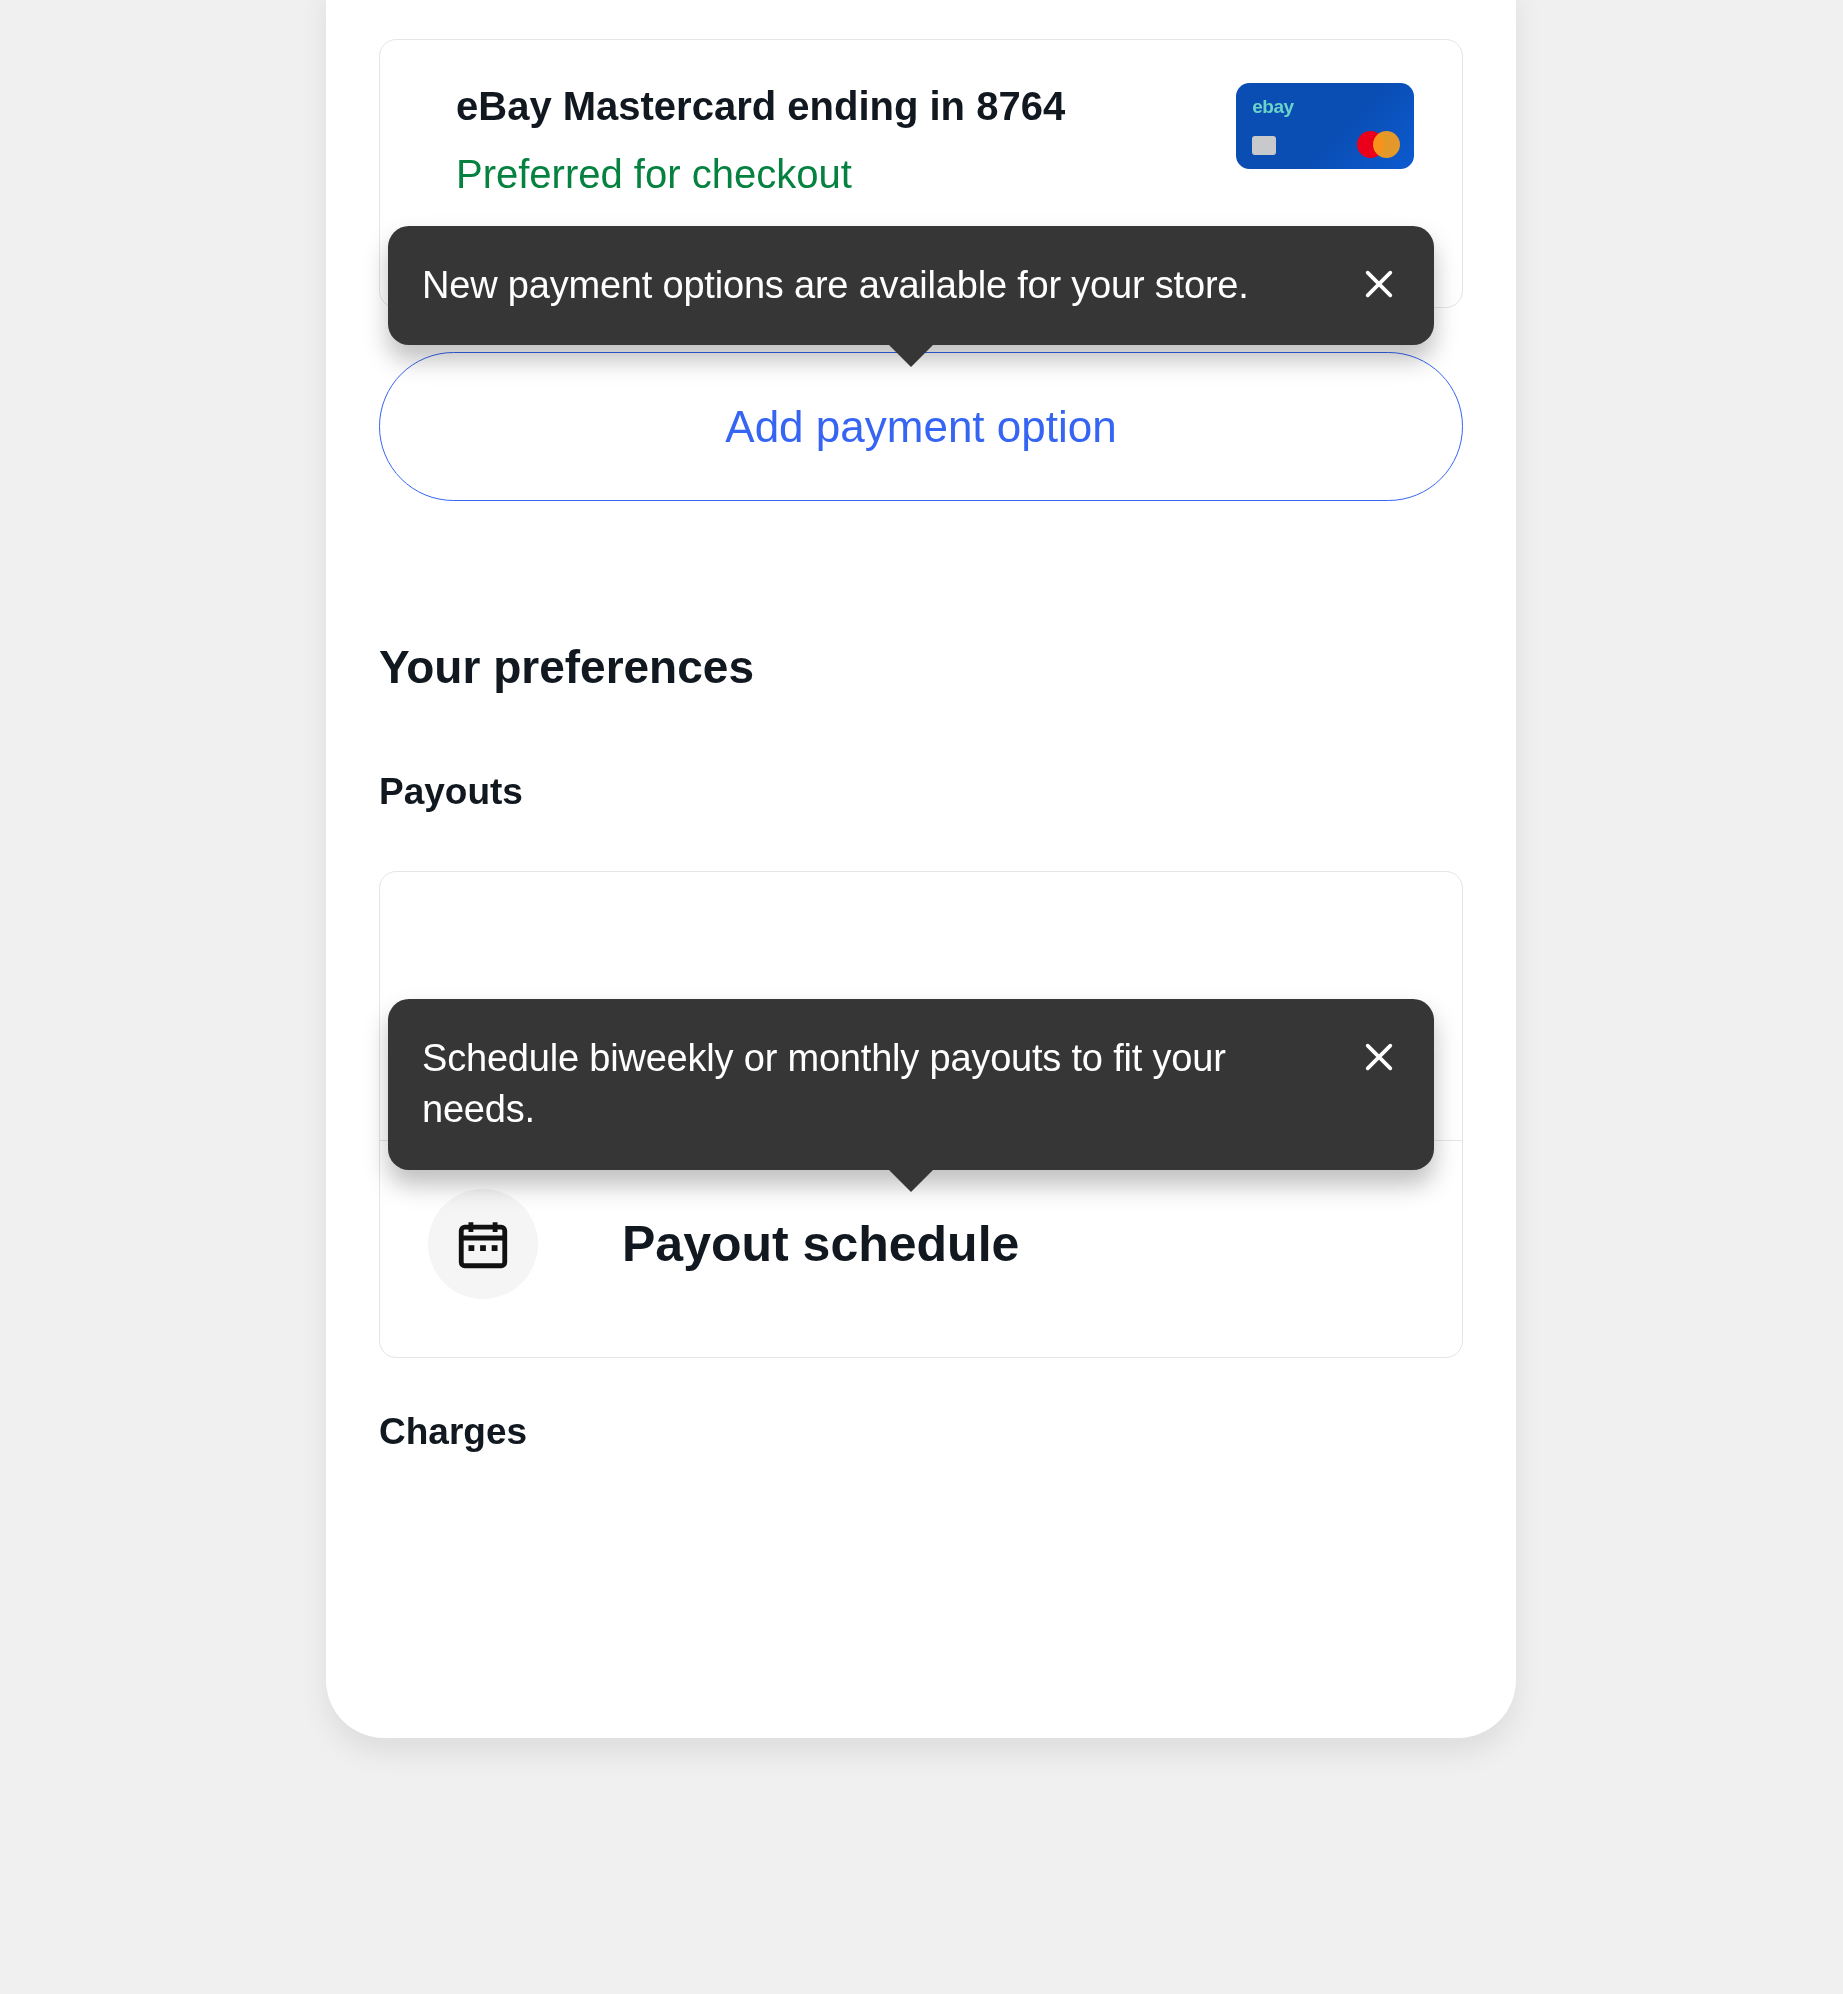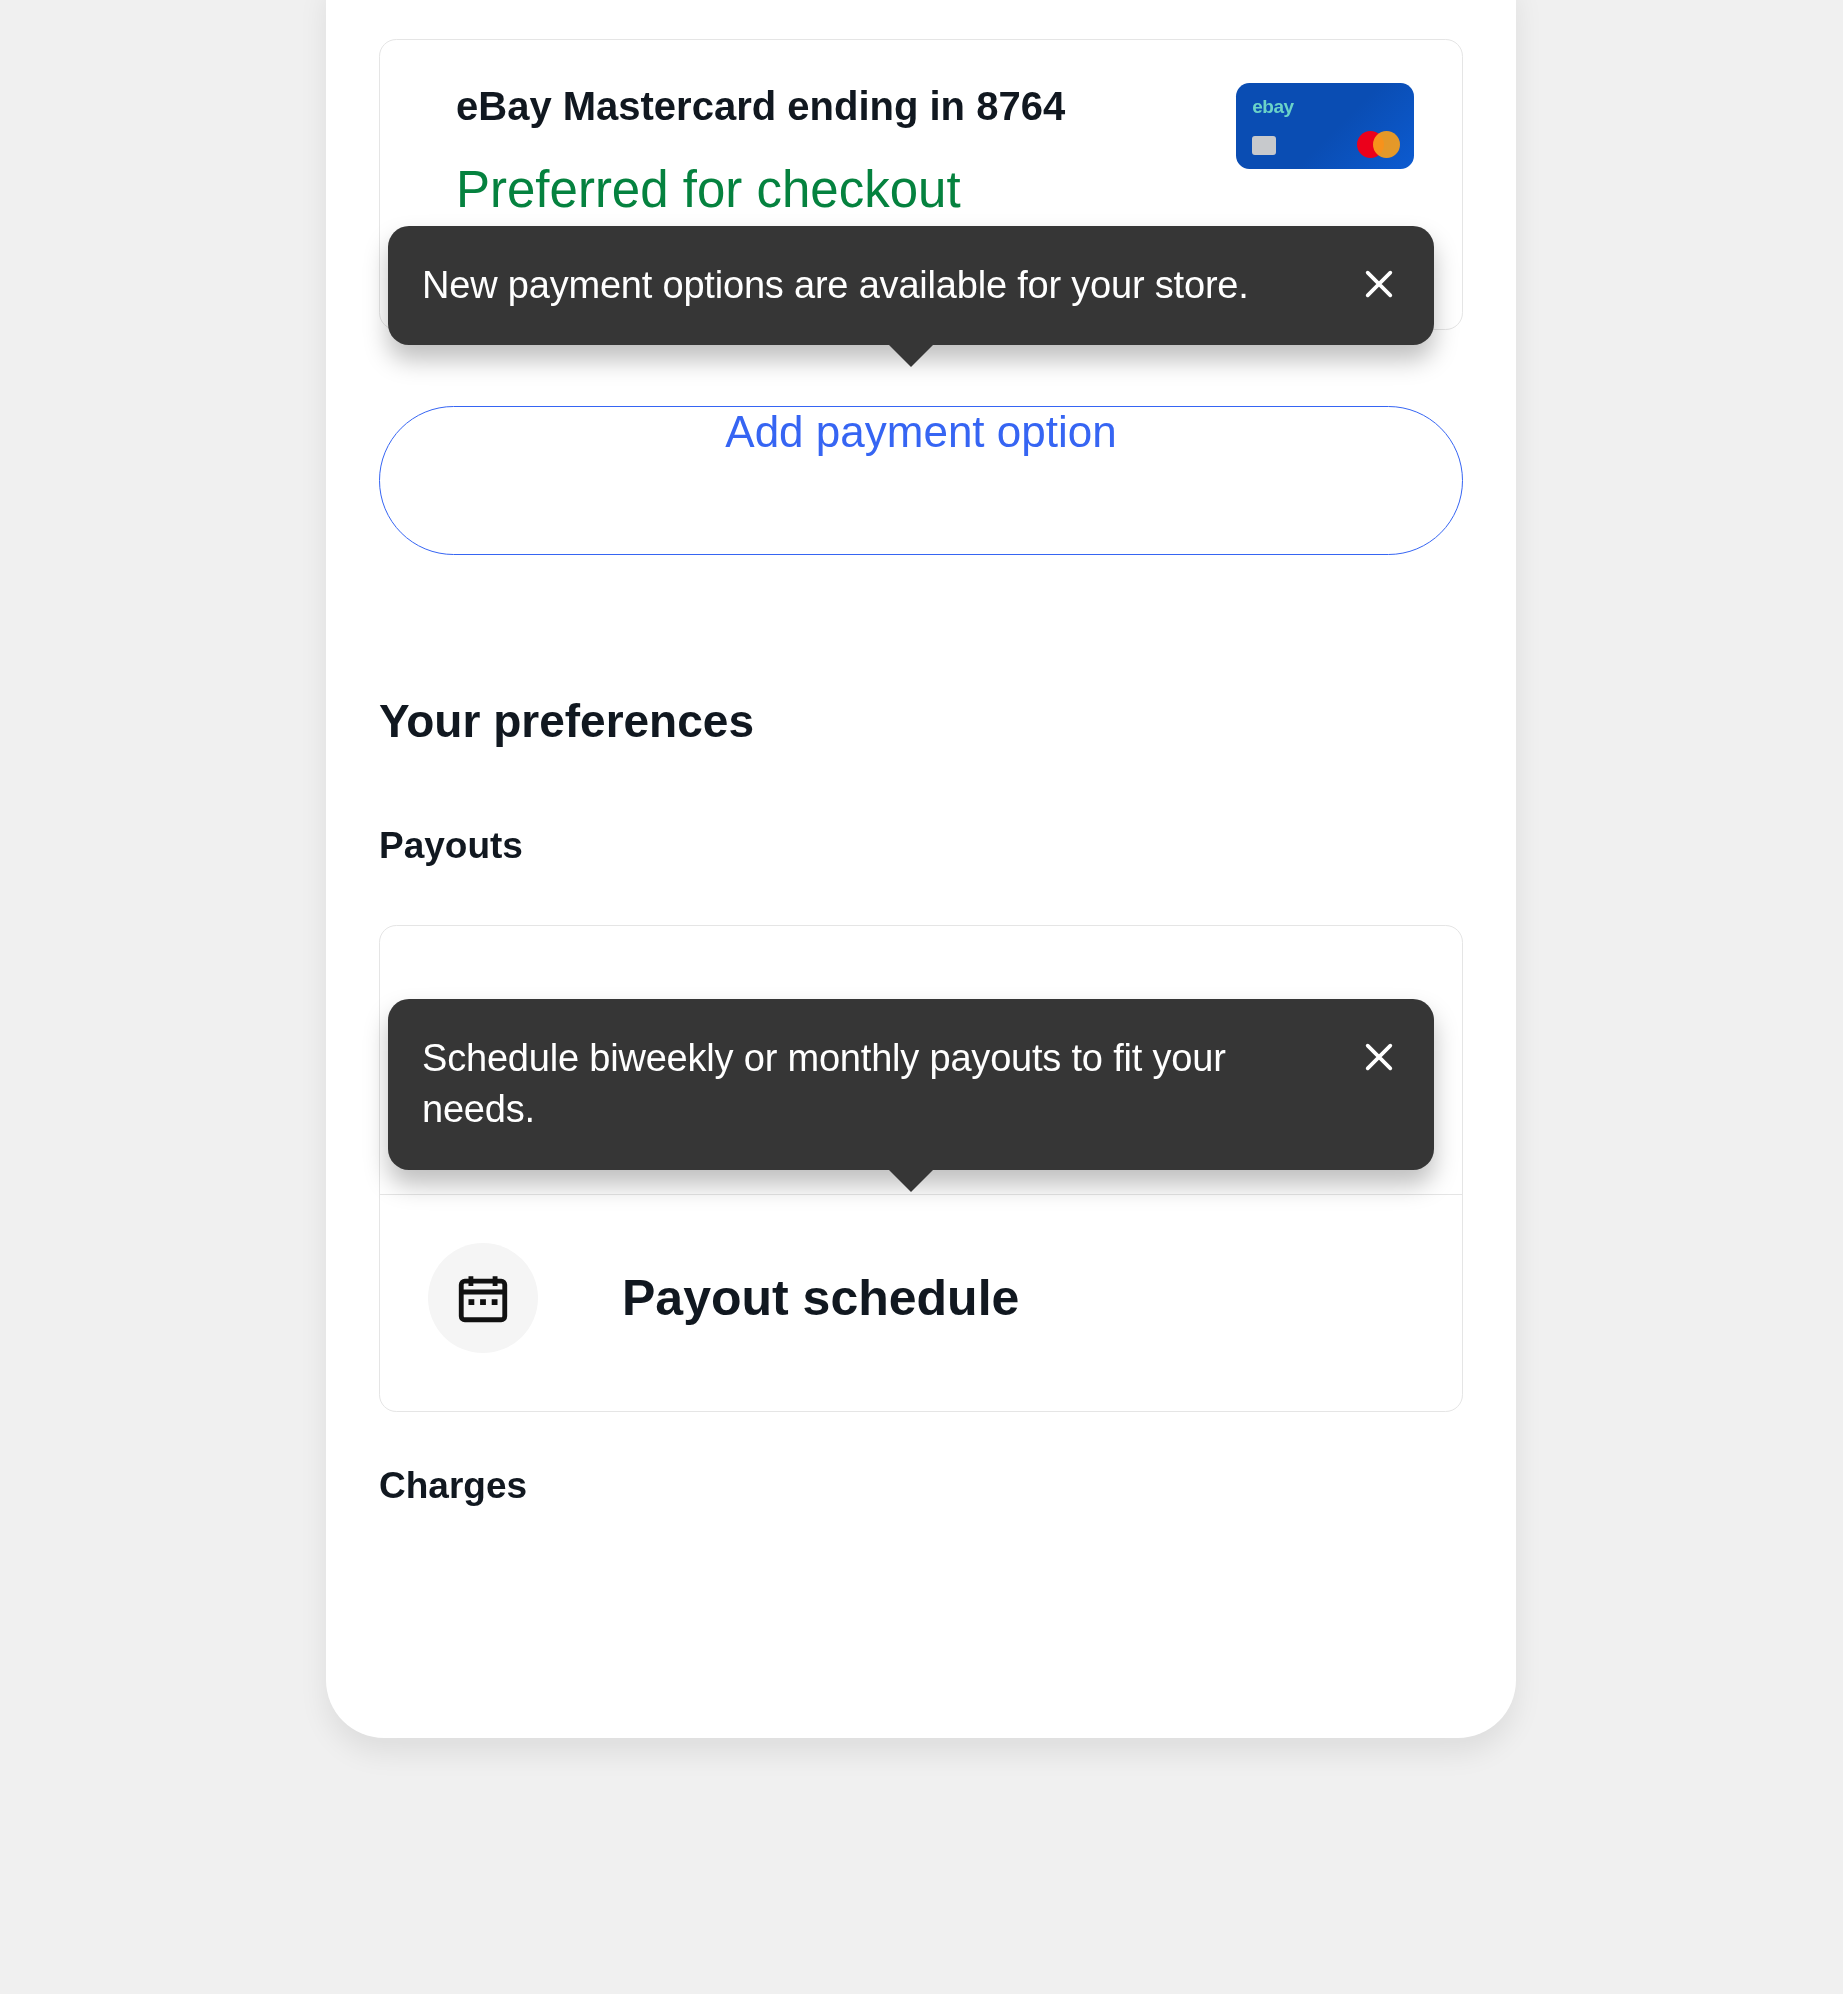--- a/index.html
+++ b/index.html
@@ -41,22 +41,22 @@
     display: flex;
     align-items: flex-start;
   }
   .cc-text { flex: 1; }
   .cc-title {
     font-size: 40px;
     font-weight: 700;
     line-height: 1.15;
   }
   .cc-pref {
-    margin-top: 31px;
-    font-size: 51px;
+    margin-top: 23px;
+    font-size: 40px;
     font-weight: 400;
     color: #05823f;
   }
   .cc-img {
     width: 178px;
     height: 86px;
     border-radius: 13.4px;
     background: linear-gradient(135deg, #0a4db3 0%, #0a4db3 55%, #0c5bd1 100%);
     position: relative;
     flex-shrink: 0;
@@ -87,31 +87,31 @@
     position: absolute;
     top: 0;
     width: 27px; height: 27px;
     border-radius: 50%;
   }
   .cc-mc::before { left: 0; background: #eb001b; }
   .cc-mc::after  { right: 0; background: #f79e1b; opacity: 0.92; }
 
   
   .add-btn {
-    margin-top: 76px;
+    margin-top: 44px;
     width: 100%;
     height: 149px;
     border: 1.9px solid #3665f3;
     border-radius: 77px;
     background: #fff;
     color: #3665f3;
     font-size: 44px;
     font-weight: 400;
     display: flex;
-    align-items: flex-start;
+    align-items: center;
     justify-content: center;
     cursor: pointer;
     position: relative;
   }
 
   
   .tooltip {
     position: absolute;
     background: #363636;
     color: #fff;

